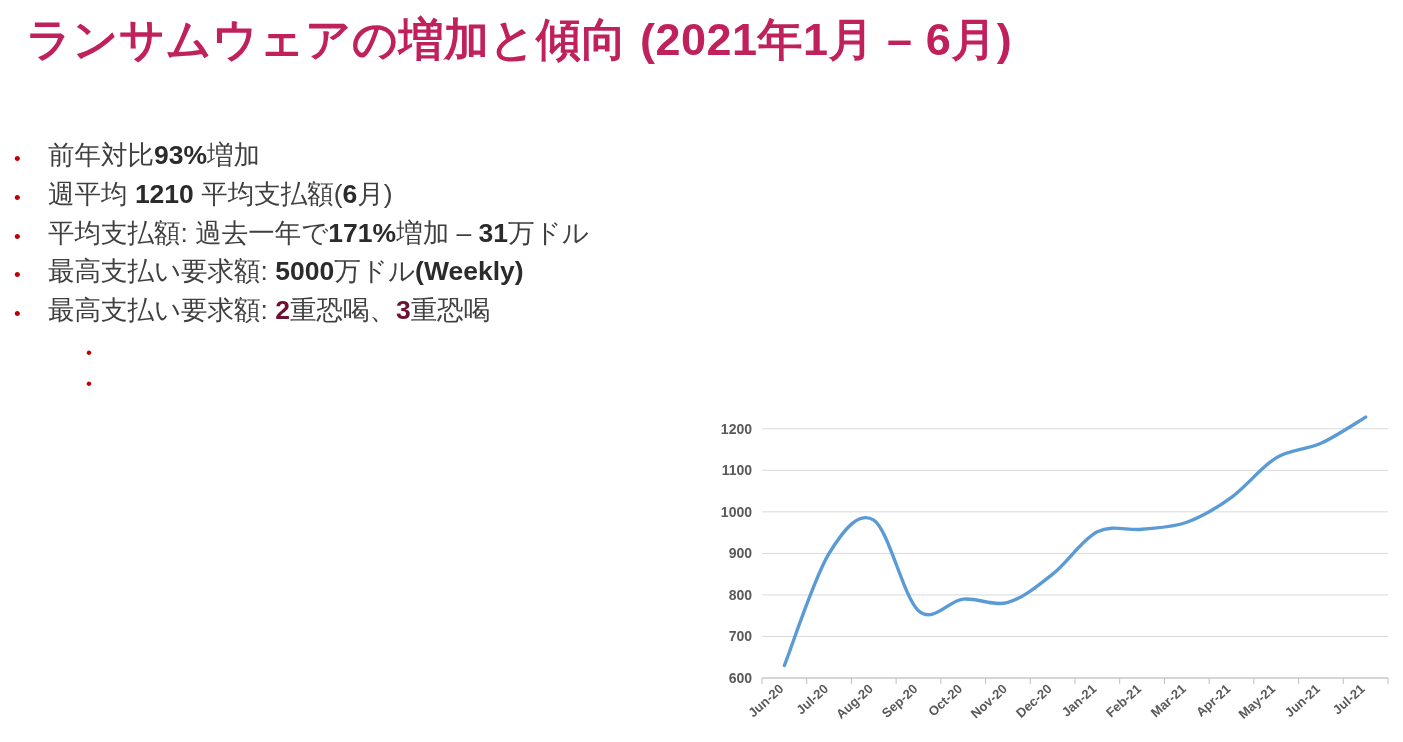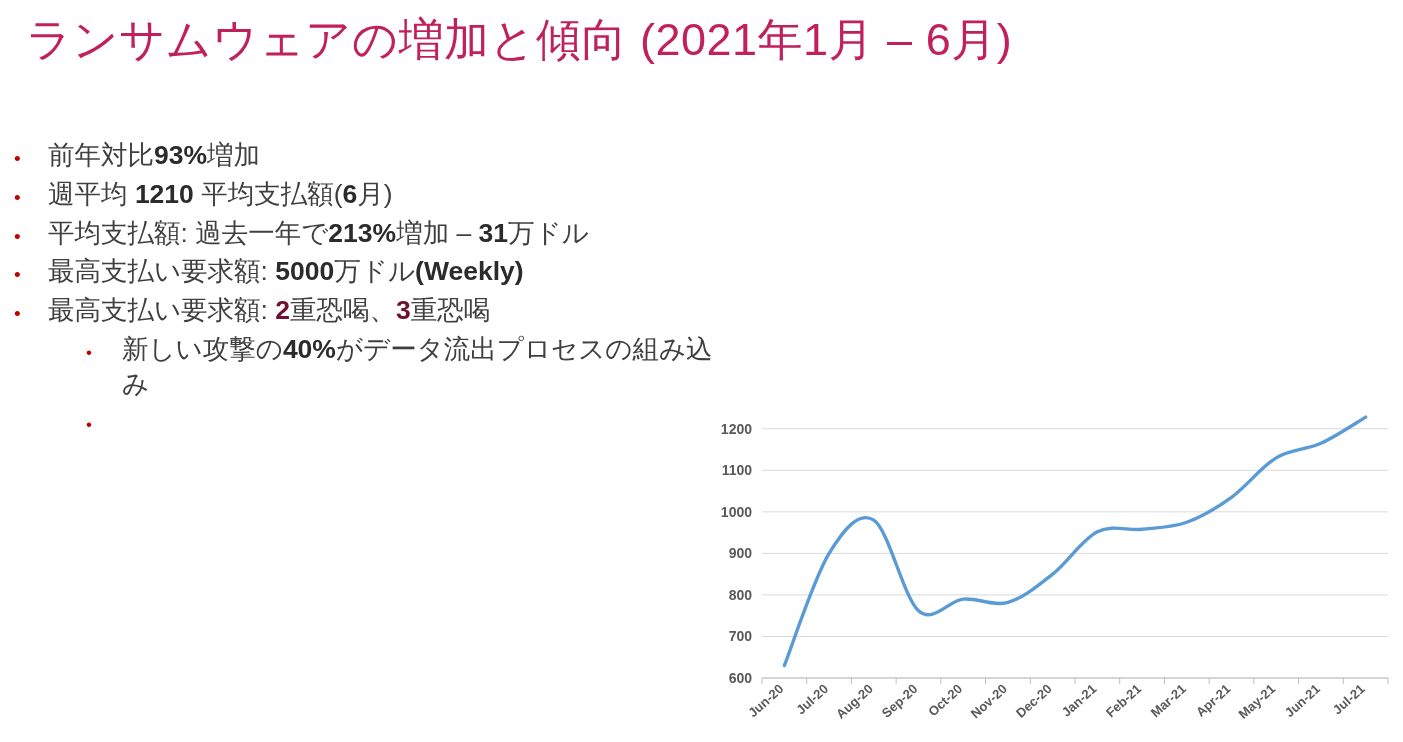--- a/index.html
+++ b/index.html
@@ -16,21 +16,21 @@
   }
 
   
   #slide-title {
     position: absolute;
     left: 26px;
     top: 14px;
     width: 1340px;
     font-size: 45px;
     line-height: 1.15;
-    font-weight: 400;
+    font-weight: 700;
     color: #C0215C;
     letter-spacing: 0.5px;
     white-space: nowrap;
   }
 
   
   #bullet-list {
     position: absolute;
     left: 14px;
     top: 138px;
@@ -109,33 +109,32 @@
     <div class="bullet-row lvl1">
       <span class="bullet-dot">•</span>
       <span class="bullet-text"><span>前年対比</span><span class="b">93%</span><span>増加</span></span>
     </div>
     <div class="bullet-row lvl1">
       <span class="bullet-dot">•</span>
       <span class="bullet-text"><span>週平均 </span><span class="b">1210</span><span> 平均支払額(</span><span class="b">6</span><span>月)</span></span>
     </div>
     <div class="bullet-row lvl1">
       <span class="bullet-dot">•</span>
-      <span class="bullet-text"><span>平均支払額: 過去一年で</span><span class="b">213%</span><span>増加 – </span><span class="b">31</span><span>万ドル</span></span>
+      <span class="bullet-text"><span>平均支払額: 過去一年で</span><span class="b">171%</span><span>増加 – </span><span class="b">31</span><span>万ドル</span></span>
     </div>
     <div class="bullet-row lvl1">
       <span class="bullet-dot">•</span>
       <span class="bullet-text"><span>最高支払い要求額: </span><span class="b">5000</span><span>万ドル</span><span class="b">(Weekly)</span></span>
     </div>
     <div class="bullet-row lvl1">
       <span class="bullet-dot">•</span>
       <span class="bullet-text"><span>最高支払い要求額: </span><span class="maroon">2</span><span>重恐喝、</span><span class="maroon">3</span><span>重恐喝</span></span>
     </div>
     <div class="bullet-row lvl2">
       <span class="bullet-dot">•</span>
-      <span class="bullet-text"><span>新しい攻撃の</span><span class="b">40%</span><span>がデータ流出プロセスの組み込み</span></span>
     </div>
     <div class="bullet-row lvl2">
       <span class="bullet-dot">•</span>
     </div>
   </div>
 
 <div id="chart-panel">
   <div id="chart-title">
     </div>
   <div id="chart-area">

